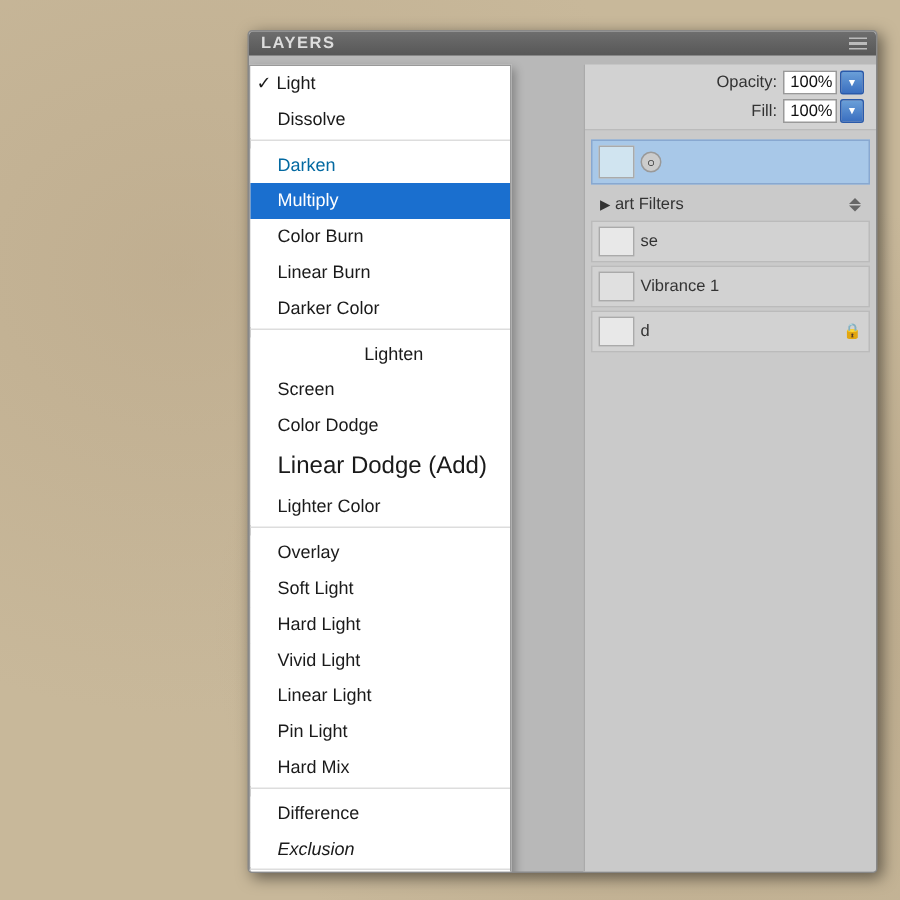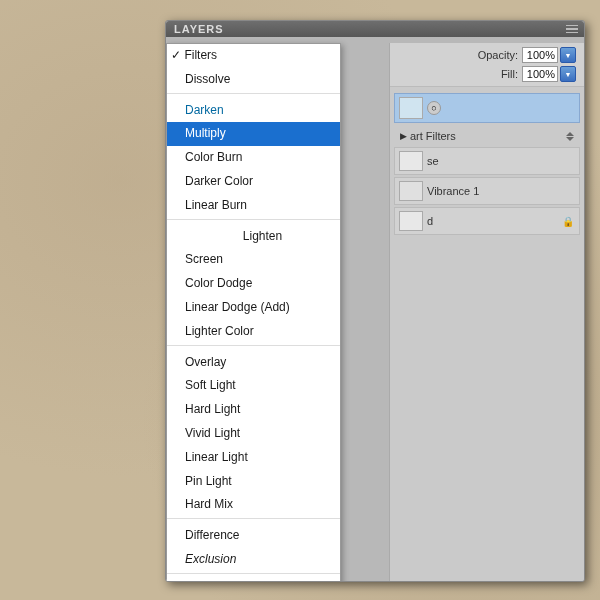--- a/index.html
+++ b/index.html
@@ -209,33 +209,33 @@
 
       <div style="display:flex;align-items:center;padding:2px 4px;height:28px;background:#d2d2d2;border:1px solid #bbb;margin-bottom:2px;">
         <div style="width:24px;height:20px;background:#e8e8e8;border:1px solid #aaa;margin-right:4px;"></div>
         <span style="font-size:11px;color:#333;">d</span>
         <span style="margin-left:auto;font-size:10px;color:#555;">🔒</span>
       </div>
     </div>
   </div>
 
   <div class="dropdown-menu" id="blend-dropdown">
-  <div style="padding: 2px 4px; cursor: pointer; line-height: 1.65; white-space: nowrap; font-size: 12px; color: rgb(26, 26, 26); background: white;">✓ Filters</div>
+  <div style="padding: 2px 4px; cursor: pointer; line-height: 1.65; white-space: nowrap; font-size: 12px; color: rgb(26, 26, 26); background: white;">✓ Light</div>
       <div style="padding: 2px 0px 2px 18px; cursor: pointer; line-height: 1.65; white-space: nowrap; font-size: 12px; color: rgb(26, 26, 26); background: white;">Dissolve</div>
       <div style="height: 5px; border-top: 1px solid rgb(221, 221, 221); margin: 1px 0px;"></div>
       <div style="padding: 2px 0px 2px 18px; cursor: pointer; line-height: 1.65; white-space: nowrap; font-size: 12px; color: #0369a1; background: white;">Darken</div>
       <div style="padding: 2px 0px 2px 18px; cursor: pointer; line-height: 1.65; white-space: nowrap; font-size: 12px; background: rgb(26, 111, 207); color: white;">Multiply</div>
       <div style="padding: 2px 0px 2px 18px; cursor: pointer; line-height: 1.65; white-space: nowrap; font-size: 12px; color: rgb(26, 26, 26); background: white;">Color Burn</div>
+      <div style="padding: 2px 0px 2px 18px; cursor: pointer; line-height: 1.65; white-space: nowrap; font-size: 12px; color: rgb(26, 26, 26); background: white;">Linear Burn</div>
       <div style="padding: 2px 0px 2px 18px; cursor: pointer; line-height: 1.65; white-space: nowrap; font-size: 12px; color: rgb(26, 26, 26); background: white;">Darker Color</div>
-      <div style="padding: 2px 0px 2px 18px; cursor: pointer; line-height: 1.65; white-space: nowrap; font-size: 12px; color: rgb(26, 26, 26); background: white;">Linear Burn</div>
       <div style="height: 5px; border-top: 1px solid rgb(221, 221, 221); margin: 1px 0px;"></div>
       <div style="padding: 2px 0px 2px 18px; cursor: pointer; line-height: 1.65; white-space: nowrap; font-size: 12px; color: rgb(26, 26, 26); background: white; text-align: center;">Lighten</div>
       <div style="padding: 2px 0px 2px 18px; cursor: pointer; line-height: 1.65; white-space: nowrap; font-size: 12px; color: rgb(26, 26, 26); background: white;">Screen</div>
       <div style="padding: 2px 0px 2px 18px; cursor: pointer; line-height: 1.65; white-space: nowrap; font-size: 12px; color: rgb(26, 26, 26); background: white;">Color Dodge</div>
-      <div style="padding: 2px 0px 2px 18px; cursor: pointer; line-height: 1.65; white-space: nowrap; font-size: 12px; color: rgb(26, 26, 26); background: white;">Linear Dodge (Add)</div>
+      <div style="padding: 2px 0px 2px 18px; cursor: pointer; line-height: 1.65; white-space: nowrap; font-size: 16px; color: rgb(26, 26, 26); background: white;">Linear Dodge (Add)</div>
       <div style="padding: 2px 0px 2px 18px; cursor: pointer; line-height: 1.65; white-space: nowrap; font-size: 12px; color: rgb(26, 26, 26); background: white;">Lighter Color</div>
       <div style="height: 5px; border-top: 1px solid rgb(221, 221, 221); margin: 1px 0px;"></div>
       <div style="padding: 2px 0px 2px 18px; cursor: pointer; line-height: 1.65; white-space: nowrap; font-size: 12px; color: rgb(26, 26, 26); background: white;">Overlay</div>
       <div style="padding: 2px 0px 2px 18px; cursor: pointer; line-height: 1.65; white-space: nowrap; font-size: 12px; color: rgb(26, 26, 26); background: white;">Soft Light</div>
       <div style="padding: 2px 0px 2px 18px; cursor: pointer; line-height: 1.65; white-space: nowrap; font-size: 12px; color: rgb(26, 26, 26); background: white;">Hard Light</div>
       <div style="padding: 2px 0px 2px 18px; cursor: pointer; line-height: 1.65; white-space: nowrap; font-size: 12px; color: rgb(26, 26, 26); background: white;">Vivid Light</div>
       <div style="padding: 2px 0px 2px 18px; cursor: pointer; line-height: 1.65; white-space: nowrap; font-size: 12px; color: rgb(26, 26, 26); background: white;">Linear Light</div>
       <div style="padding: 2px 0px 2px 18px; cursor: pointer; line-height: 1.65; white-space: nowrap; font-size: 12px; color: rgb(26, 26, 26); background: white;">Pin Light</div>
       <div style="padding: 2px 0px 2px 18px; cursor: pointer; line-height: 1.65; white-space: nowrap; font-size: 12px; color: rgb(26, 26, 26); background: white;">Hard Mix</div>
       <div style="height: 5px; border-top: 1px solid rgb(221, 221, 221); margin: 1px 0px;"></div>

